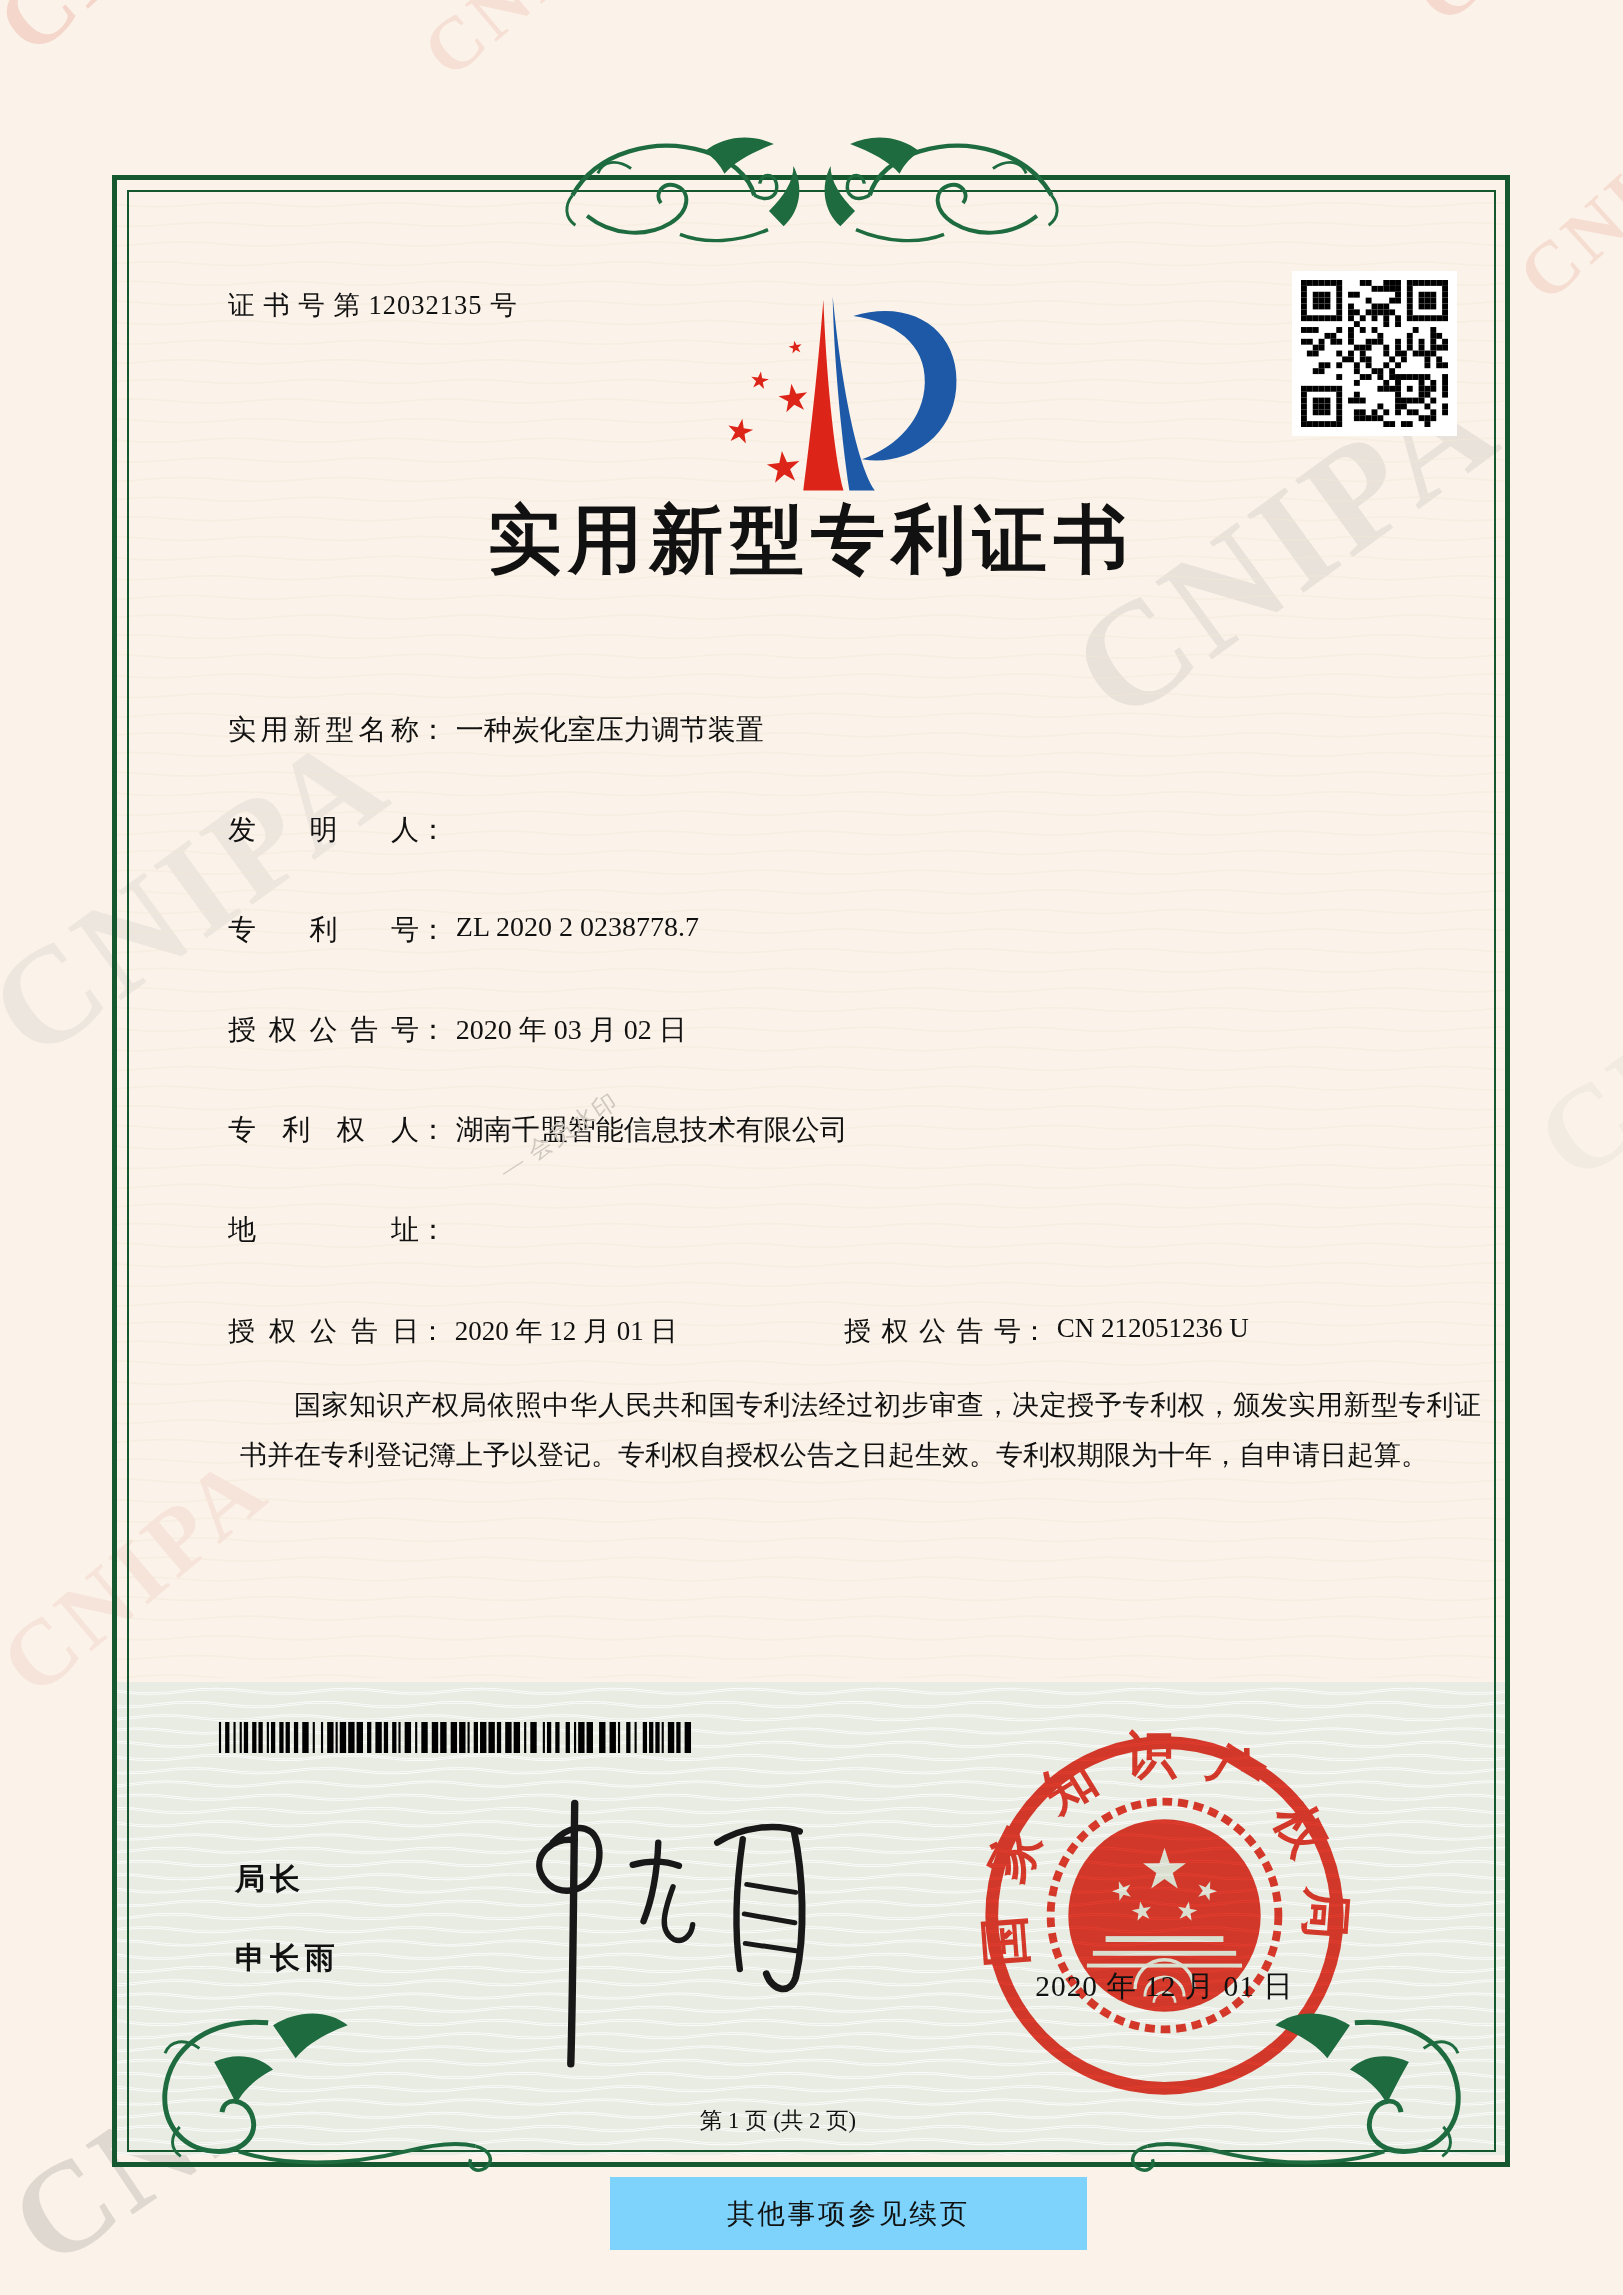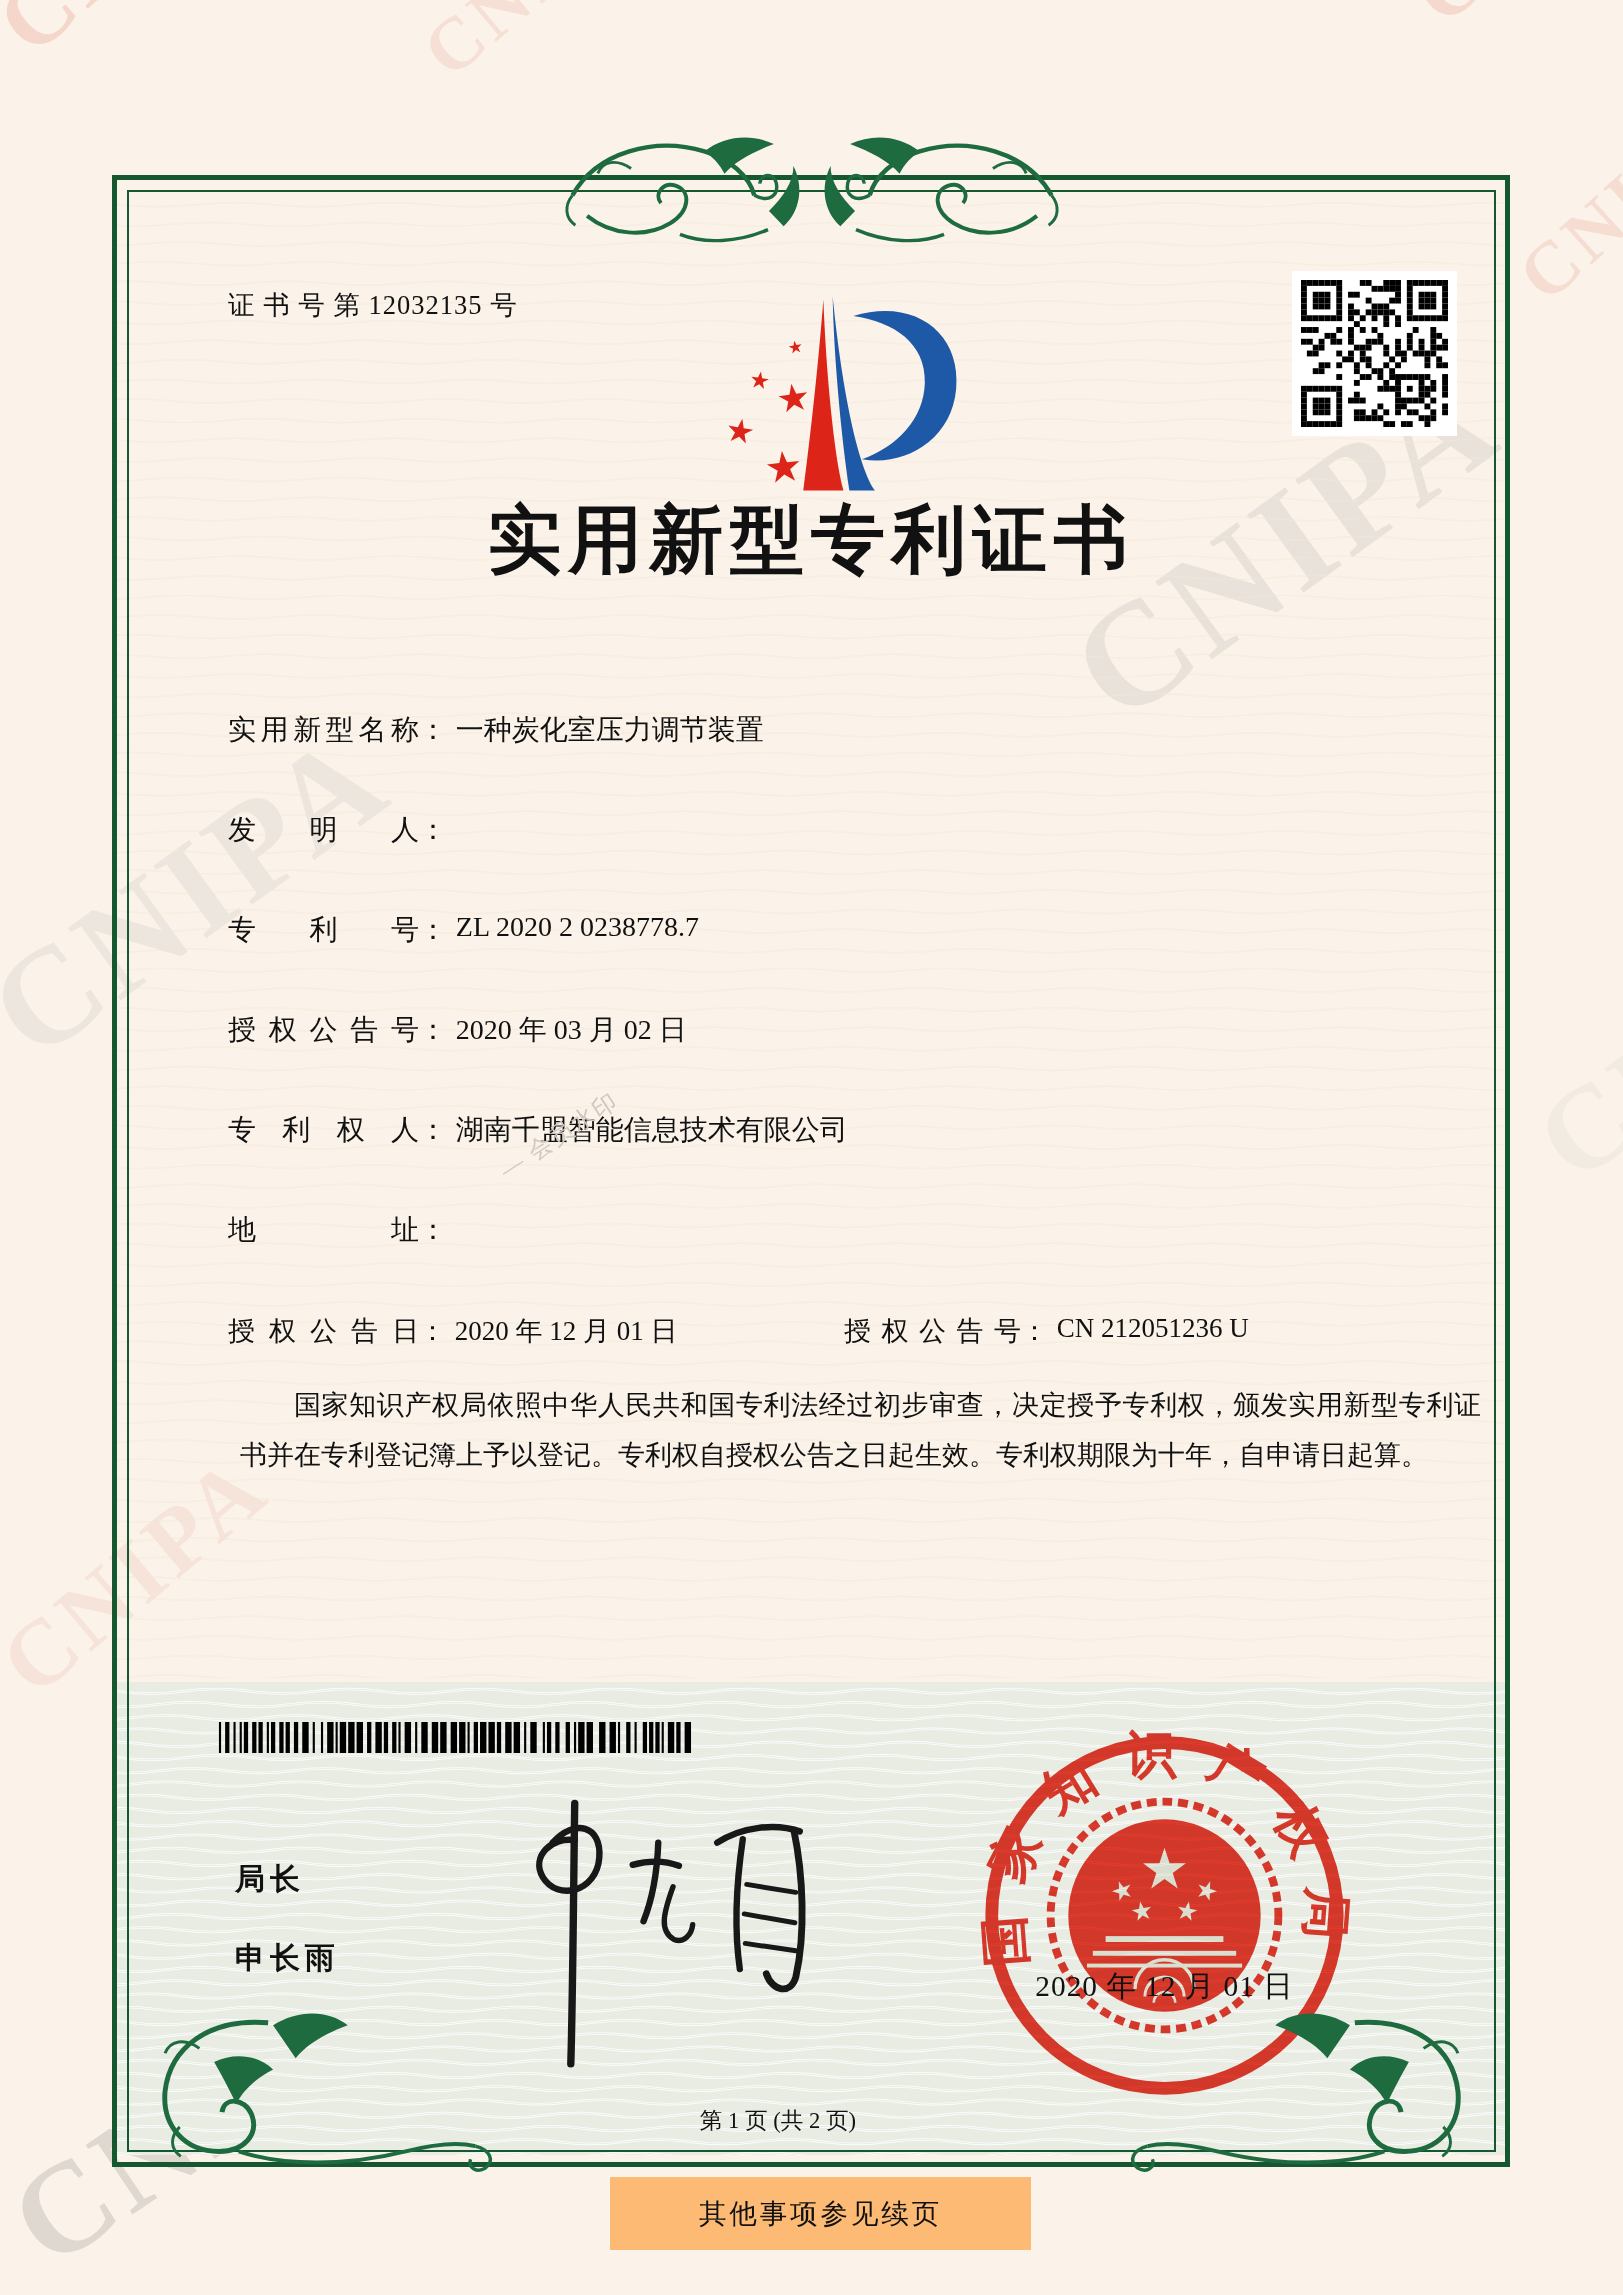--- a/index.html
+++ b/index.html
@@ -19,21 +19,21 @@
   .lbl{display:inline-block;width:191px;text-align:justify;text-align-last:justify;}
   .val{margin-left:8.8px;white-space:nowrap;}
   .val2{margin-left:8.8px;}
   .grant-pair{position:absolute;font-size:27px;display:flex;}
   .body-text{left:228px;top:1380px;width:1253px;font-size:27px;line-height:50px;text-align:justify;}
   .body-text p{margin:0 0 0 12px;text-indent:54px;}
   .director{position:absolute;left:235px;font-size:30px;letter-spacing:4.9px;font-weight:bold;
             font-family:"Liberation Sans","DejaVu Sans",sans-serif;}
   .seal-date{left:987px;top:1967px;width:355px;text-align:center;font-size:29.4px;letter-spacing:1px;z-index:6;}
   .pagefoot{left:611px;top:2105px;width:334px;text-align:center;font-size:22.6px;z-index:3;}
-  .whiteband{left:610px;top:2177px;width:421px;height:73px;background:#fdba74;z-index:2;
+  .whiteband{left:610px;top:2177px;width:477px;height:73px;background:#7dd3fc;z-index:2;
              text-align:center;line-height:73px;font-size:27.5px;letter-spacing:2.9px;}
   .memberwm{left:491px;top:1119px;font-size:23.6px;color:#cfc8c0;transform:rotate(-33deg);letter-spacing:2px;z-index:1;}
   .z2{z-index:2;} .z3{z-index:3;} .z5{z-index:5;}
   svg{display:block;}
 </style>
 </head>
 <body>
 
 <div class="wm" style="left:-24.5px;top:-4.9px;font-size:93px;color:#f3cfc3;opacity:.8;transform:rotate(-42deg);">CNIPA</div>
 <div class="wm" style="left:407px;top:29.4px;font-size:74px;color:#f3cfc3;opacity:.55;transform:rotate(-40deg);">CNIPA</div>

